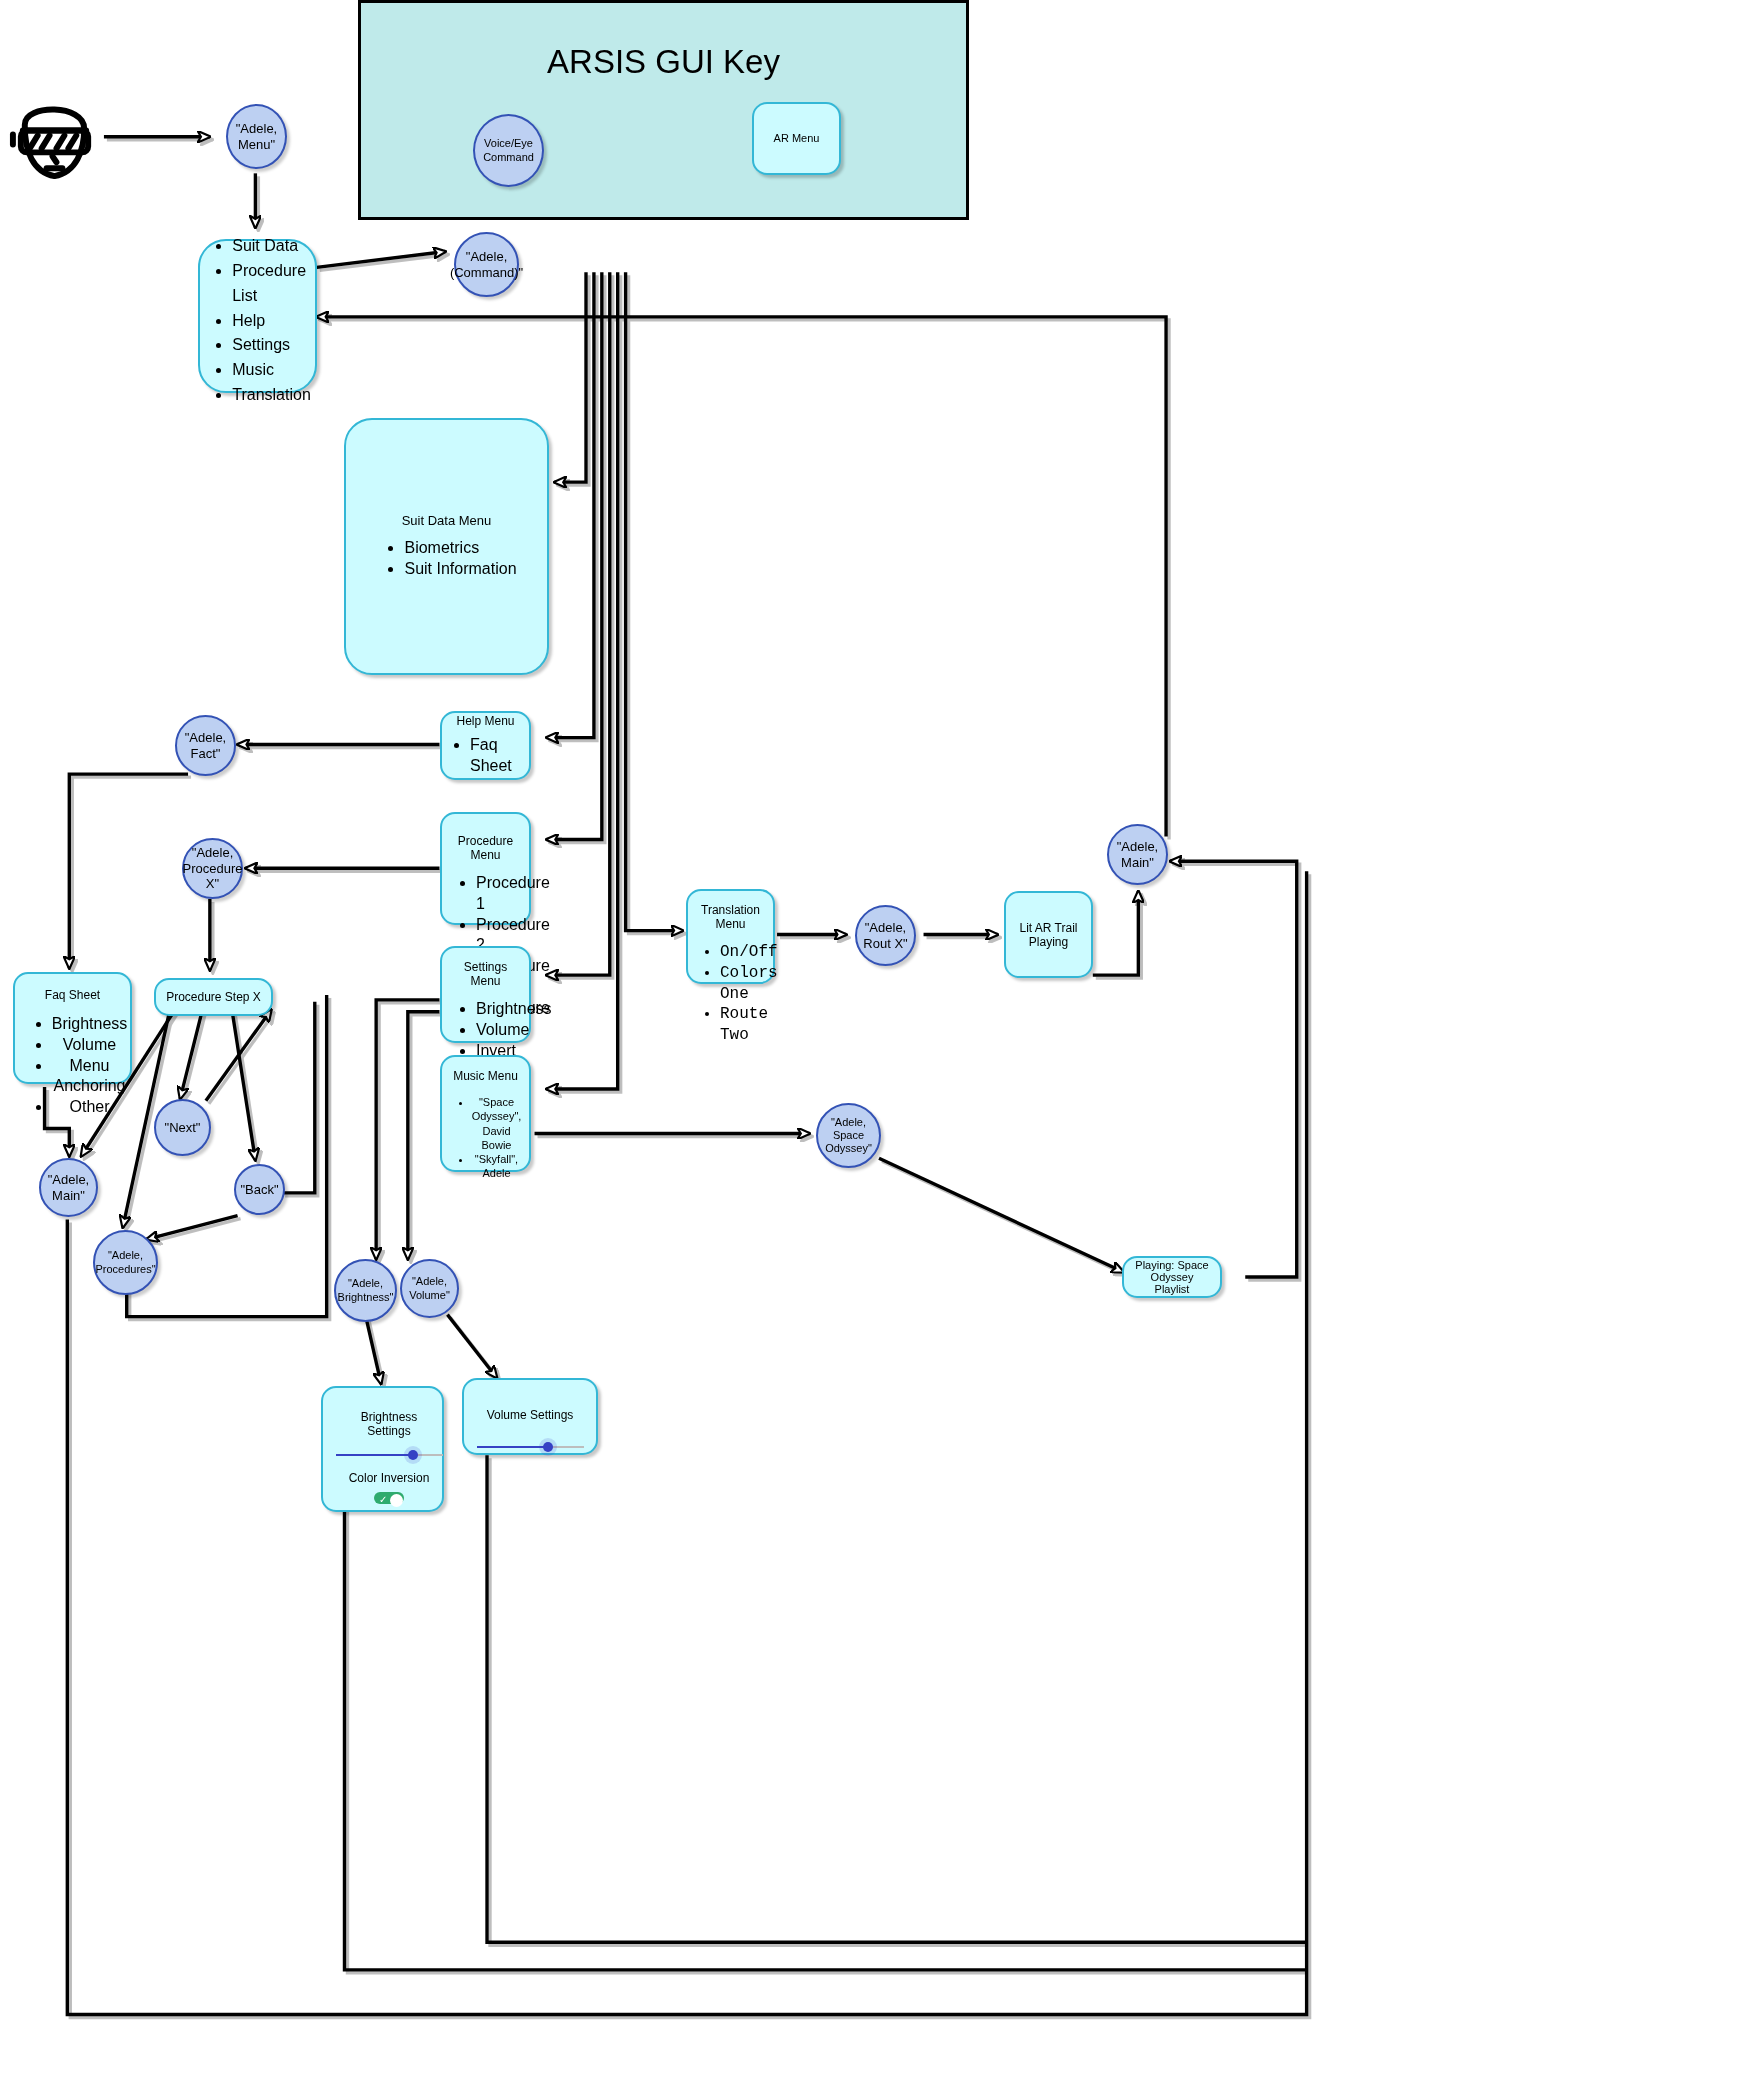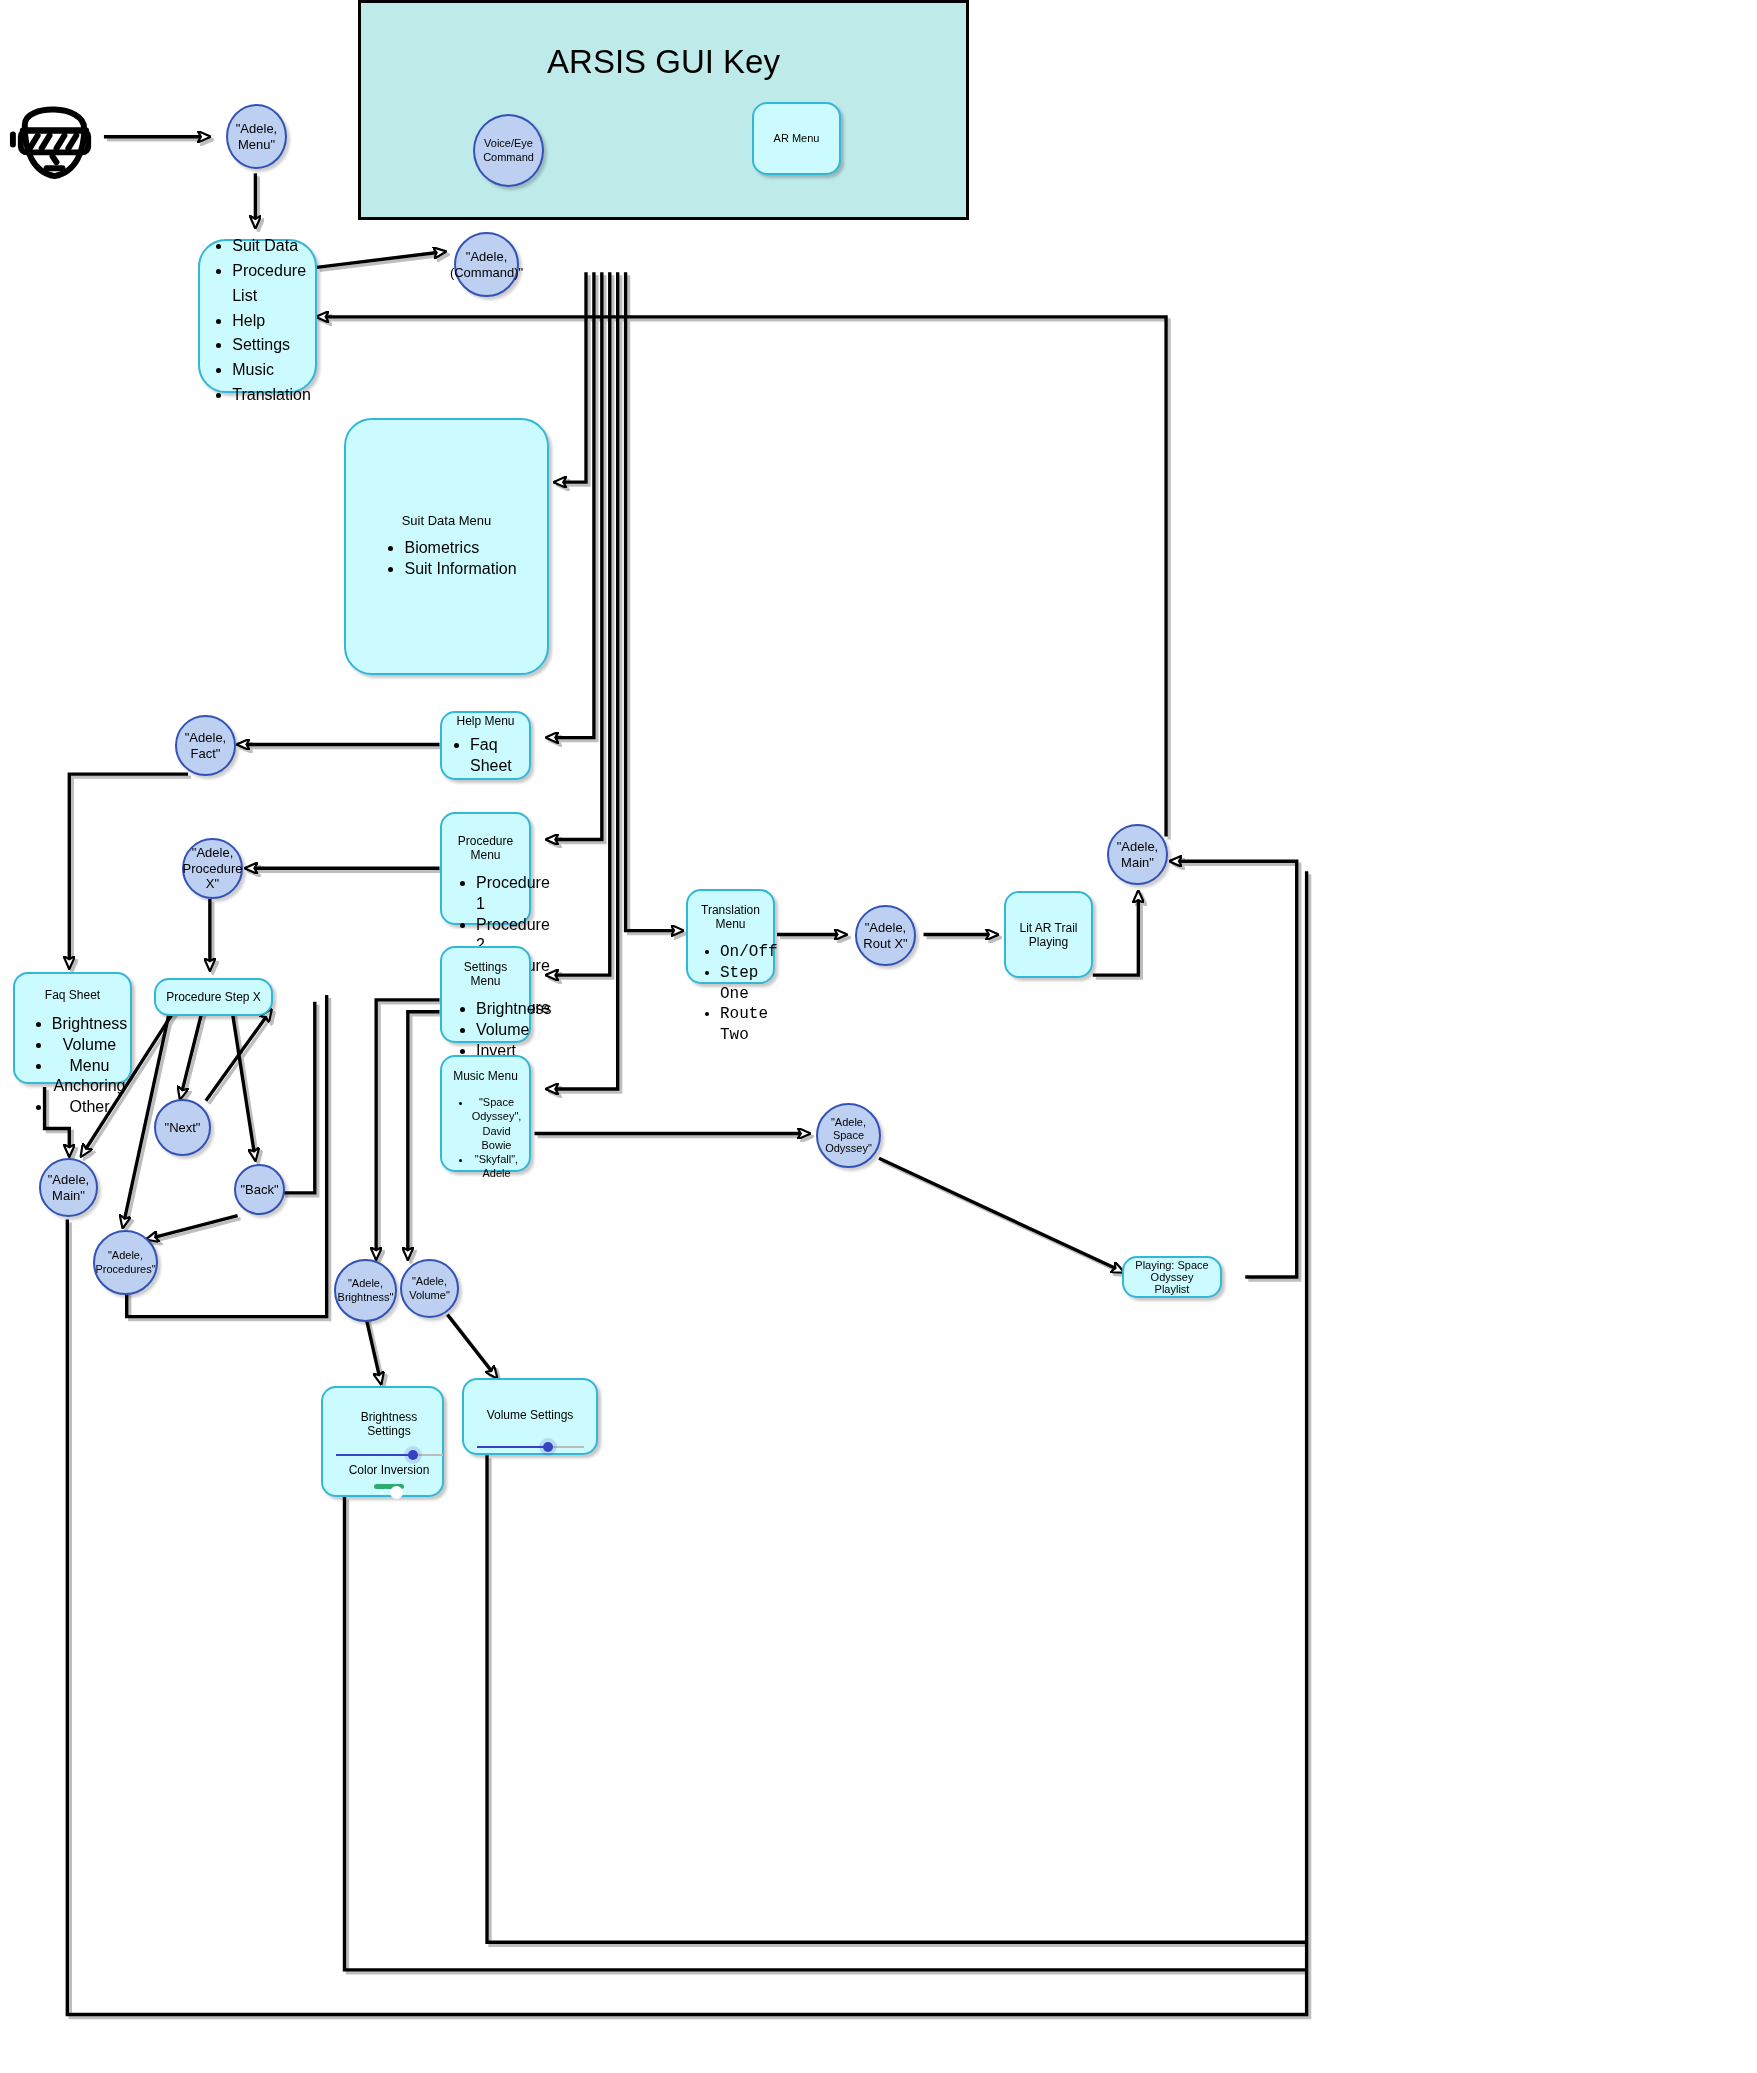--- a/index.html
+++ b/index.html
@@ -414,21 +414,21 @@
   <div class="node circle" style="left:334px;top:1259px;width:63px;height:63px;">
     <div class="ctext" style="font-size:11px;">"Adele,
 Brightness"</div>
   </div>
 
   <div class="node circle" style="left:400px;top:1259px;width:59px;height:59px;">
     <div class="ctext" style="font-size:11px;">"Adele,
 Volume"</div>
   </div>
 
-  <div class="node box" style="left:321px;top:1386px;width:123px;height:111px;justify-content:flex-start;padding-top:22px;padding-left:21px;">
+  <div class="node box" style="left:321px;top:1386px;width:123px;height:126px;justify-content:flex-start;padding-top:22px;padding-left:21px;">
     <div class="lbl-sm">Brightness Settings</div>
     <div class="slider">
       <div class="track-left" style="width:72%;"></div>
       <div class="track-right" style="width:28%;"></div>
       <div class="halo" style="left:64%;"></div>
       <div class="knob" style="left:68%;"></div>
     </div>
     <div class="lbl-sm" style="margin-top:12px;">Color Inversion</div>
     <div class="toggle">
       <span class="check">✓</span>
@@ -443,21 +443,21 @@
       <div class="track-right" style="width:34%;"></div>
       <div class="halo" style="left:58%;"></div>
       <div class="knob" style="left:62%;"></div>
     </div>
   </div>
 
   <div class="node box" style="left:686px;top:889px;width:89px;height:95px;justify-content:flex-start;padding-top:12px;">
     <div class="lbl-sm">Translation Menu</div>
     <ul class="tight" style="margin-top:11px;align-self:flex-start;padding-left:24px;font-family:Liberation Mono, monospace;">
       <li>On/Off</li>
-      <li>Step One</li>
+      <li>Colors One</li>
       <li>Route Two</li>
     </ul>
   </div>
 
   <div class="node circle" style="left:855px;top:905px;width:61px;height:61px;">
     <div class="ctext">"Adele,
 Rout X"</div>
   </div>
 
   <div class="node box" style="left:1004px;top:891px;width:89px;height:87px;">

